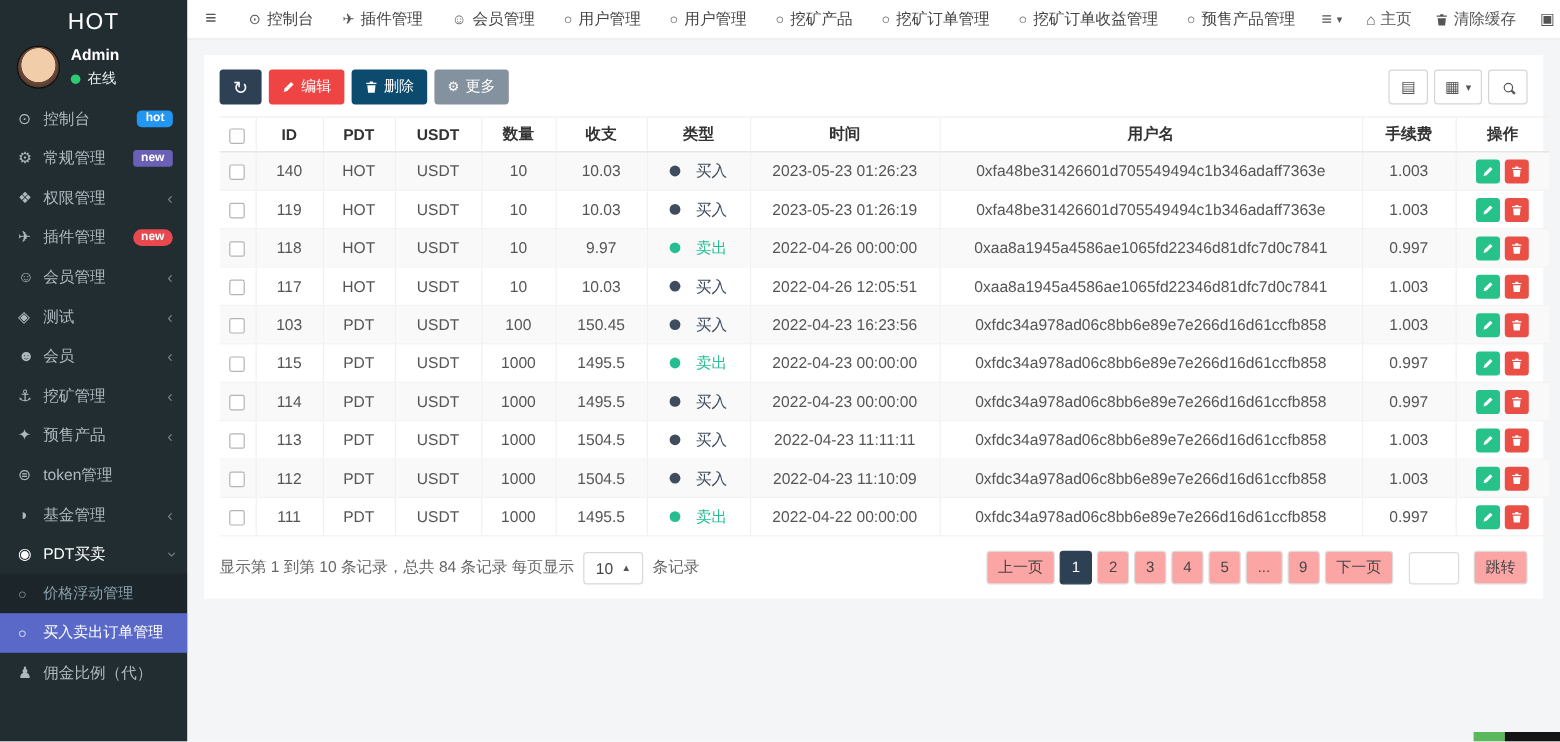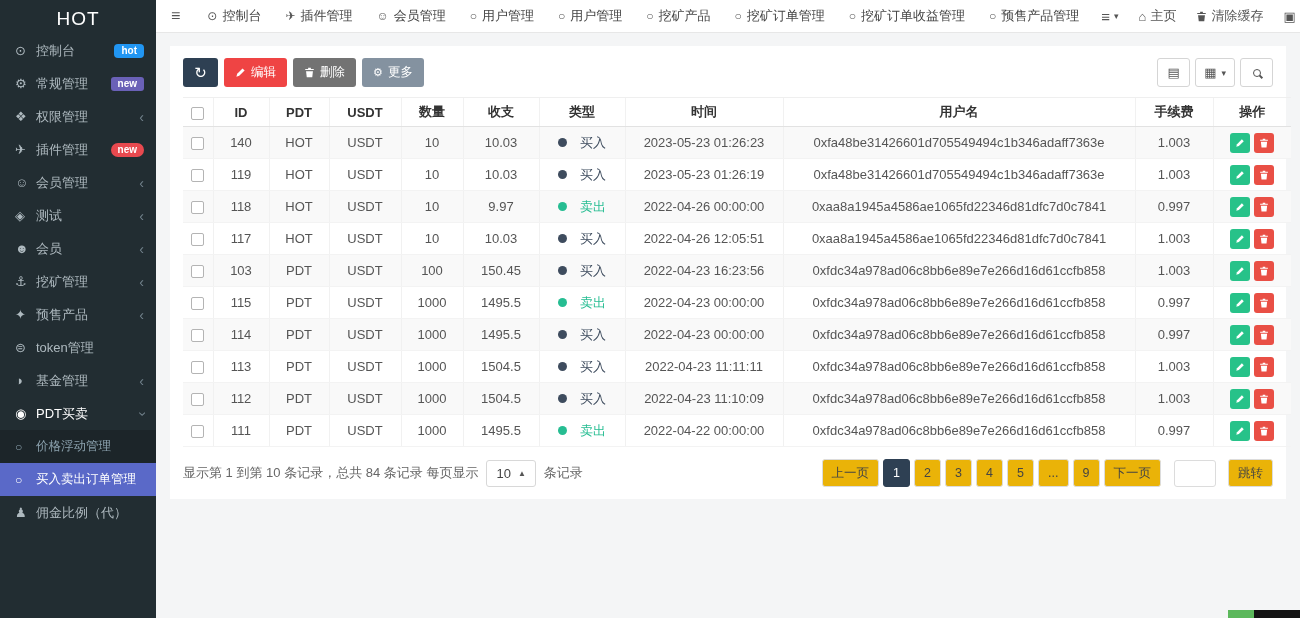--- a/index.html
+++ b/index.html
@@ -42,21 +42,21 @@
   .tn-right{margin-left:auto;display:flex;align-items:center;color:#555}
   .tn-right .tn-ic{padding:0 10px;cursor:pointer;display:flex;align-items:center;gap:4px;height:33px;white-space:nowrap}
   
   .main{position:absolute;left:156px;top:34px;right:0;bottom:0;background:#f4f5f6;padding:12px 14px;overflow:hidden}
   .panel{background:#fff;padding:12px 13px}
   .toolbar{display:flex;align-items:center;margin-bottom:10px}
   .btn{height:29px;border-radius:3px;display:inline-flex;align-items:center;gap:5px;color:#fff;font-size:12.5px;padding:0 11px;margin-right:6px;border:none;cursor:pointer}
   .btn .ic{width:11px;height:11px;fill:#fff}
   .btn.refresh{background:#2e4053;width:35px;justify-content:center;padding:0;font-size:15px}
   .btn.edit{background:#ef4444}
-  .btn.delete{background:#737373}
+  .btn.delete{background:#0c4a6e}
   .btn.more{background:#8492a0}
   .toolbar-right{margin-left:auto;display:flex;gap:5px}
   .obtn{height:29px;min-width:33px;border:1px solid #d5d5d5;border-radius:3px;background:#fff;color:#555;display:inline-flex;align-items:center;justify-content:center;font-size:13px;padding:0 8px;gap:5px;cursor:pointer}
   .obtn .mag{border-color:#555}
   .obtn .mag::after{background:#555}
   .caret{font-size:9px;color:#555}
   
   table{width:100%;border-collapse:collapse;font-size:13px;color:#555;table-layout:fixed}
   thead th{height:29px;font-weight:bold;color:#333;border-top:1px solid #efefef;border-bottom:1px solid #e2e2e2;text-align:center;white-space:nowrap}
   td+td,th+th{border-left:1px solid #f1f1f1}
@@ -69,21 +69,21 @@
   .type-sell{color:#26bd92}.type-sell .dot{background:#26bd92}
   .act{width:20px;height:20px;border-radius:3px;display:inline-flex;align-items:center;justify-content:center;margin:0 2px;cursor:pointer;vertical-align:middle}
   .act .ic{width:10px;height:10px;fill:#fff}
   .act.aedit{background:#27c289}
   .act.adel{background:#e94f45}
   
   .pagerow{display:flex;align-items:center;margin-top:12px;font-size:13px;color:#666}
   .psize{border:1px solid #d8d8d8;background:#fff;padding:5px 9px;border-radius:3px;margin:0 8px;display:inline-flex;align-items:center;gap:7px;color:#444;cursor:pointer}
   .psize .up{font-size:8px;color:#555}
   .pager{margin-left:auto;display:flex;align-items:center;gap:4px}
-  .pbtn{min-width:27px;height:28px;border:1px solid #dcdcdc;background:#eab308;border-radius:3px;display:inline-flex;align-items:center;justify-content:center;color:#444;font-size:12.5px;padding:0 9px;cursor:pointer}
+  .pbtn{min-width:27px;height:28px;border:1px solid #dcdcdc;background:#fca5a5;border-radius:3px;display:inline-flex;align-items:center;justify-content:center;color:#444;font-size:12.5px;padding:0 9px;cursor:pointer}
   .pbtn.active{background:#2e4053;color:#fff;border-color:#2e4053}
   .jumpin{width:42px;height:27px;border:1px solid #dcdcdc;border-radius:3px;margin-left:9px;outline:none;padding:0 5px}
   .jumpbtn{margin-left:8px}
   
   .corner{position:absolute;right:0;bottom:0;display:flex;z-index:9}
   .corner .g{width:26px;height:8px;background:#5cb85c}
   .corner .b{width:46px;height:8px;background:#141414}
 </style>
 </head>
 <body>
@@ -95,20 +95,30 @@
   <symbol id="i-trash" viewBox="0 0 16 16">
       <path d="M6 1.2h4v1.6h4.2v1.6H1.8V2.8H6V1.2zM3 6h10l-1 9H4L3 6z"></path>
     </symbol>
   <symbol id="i-gear" viewBox="0 0 16 16">
       <path d="M8 1l1 2.2 2.4-.6.6 2.4L14.2 6 13 8l1.2 2-2.2 1 .., 0z M8 1l1 2.2 2.4-.6.6 2.4L14.2 6 13 8l1.2 2-2.2 1-.6 2.4-2.4-.6L8 15l-1-2.2-2.4.6-.6-2.4L1.8 10 3 8 1.8 6 4 5l.6-2.4 2.4.6L8 1zm0 4.5A2.5 2.5 0 108 10.5 2.5 2.5 0 008 5.5z"></path>
     </symbol>
 </svg>
 
 <div class="sidebar">
   <div class="logo">HOT</div>
+  <div class="userpanel">
+    <div class="avatar"></div>
+    <div class="uinfo">
+      <div class="uname">Admin</div>
+      <div class="ustatus">
+          <span class="sdot"></span>
+          <span>在线</span>
+        </div>
+    </div>
+  </div>
   <div class="menu">
     <div class="mitem">
         <span class="glyph">⊙</span>
         <span class="lbl">控制台</span>
         <span class="badge hot">hot</span>
       </div>
     <div class="mitem">
         <span class="glyph">⚙</span>
         <span class="lbl">常规管理</span>
         <span class="badge purple">new</span>

